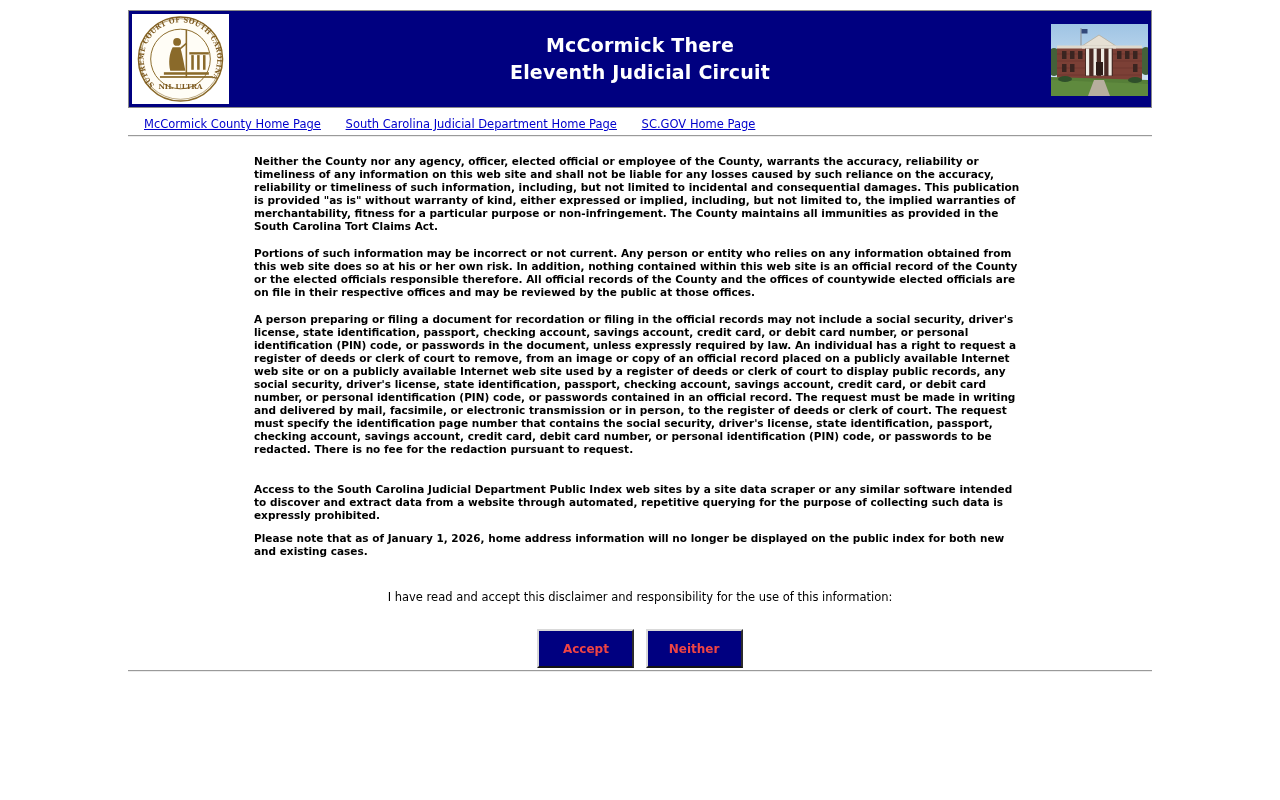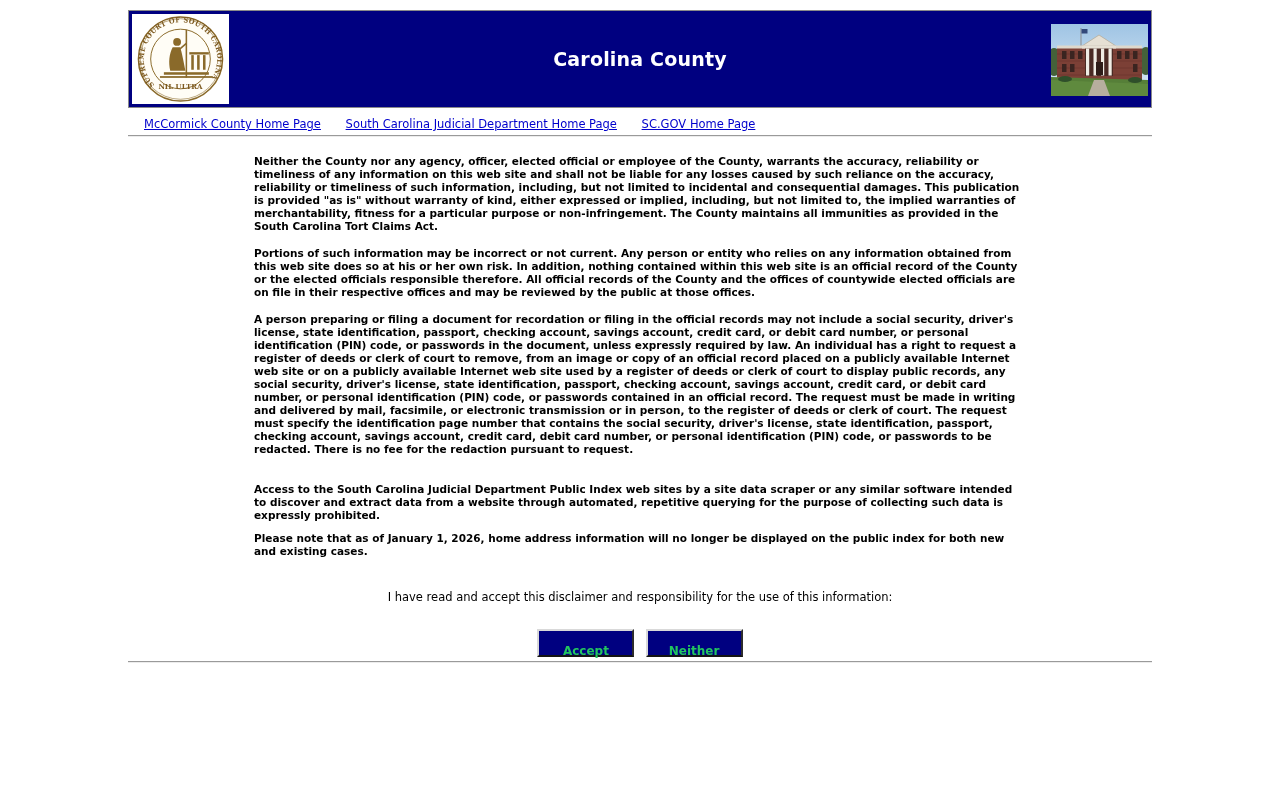--- a/index.html
+++ b/index.html
@@ -61,30 +61,30 @@
   .content p.gap-small { margin-top: -4px; }
 
   .prompt {
     margin-top: 32px;
     text-align: center;
     font-size: 11.5px; font-weight: normal; line-height: 14px;
   }
   .buttons { margin-top: 25px; text-align: center; }
   .btn {
     display: inline-block;
-    width: 97px; height: 21px;
+    width: 97px; height: 39px;
     margin: 0 3px;
     background: #000080;
-    color: #22c55e;
+    color: #ef4444;
     font-family: "DejaVu Sans", "Liberation Sans", sans-serif;
     font-size: 12px; font-weight: bold; line-height: 16px;
     border-style: solid; border-width: 2px;
     border-top-color: #d9d9d9; border-left-color: #d9d9d9;
     border-bottom-color: #141414; border-right-color: #2c2c2c;
-    cursor: pointer; padding: 12px;
+    cursor: pointer; padding: 4px;
   }
   .footer-rule { margin-top: 7px; }
   .footer-text {
     margin-top: 4px;
     font-size: 9px; font-weight: bold;
   }
 </style>
 </head>
 <body>
 
@@ -117,21 +117,22 @@
           <rect x="70" y="41" width="2.6" height="15" stroke="none"></rect>
           <rect x="30" y="58.5" width="46" height="2.6" stroke="none"></rect>
           <rect x="26" y="62.5" width="54" height="1.8" stroke="none"></rect>
         </g>
 
         <text x="47" y="75.5" text-anchor="middle" font-size="7.2" font-weight="bold" fill="#7d5a20" font-family="DejaVu Serif, Liberation Serif, serif">NIL ULTRA</text>
       </svg>
     </div>
 
     <div class="titles">
-      <div>Carolina County</div>
+      <div>McCormick There</div>
+      <div>Eleventh Judicial Circuit</div>
     </div>
 
     <div class="photo-box">
       <svg width="97" height="72" viewBox="0 0 97 72">
         <defs>
           <linearGradient id="sky" x1="0" y1="0" x2="0" y2="1">
             <stop offset="0" stop-color="#9fc4e4"></stop>
             <stop offset="1" stop-color="#dcebf6"></stop>
           </linearGradient>
         </defs>

